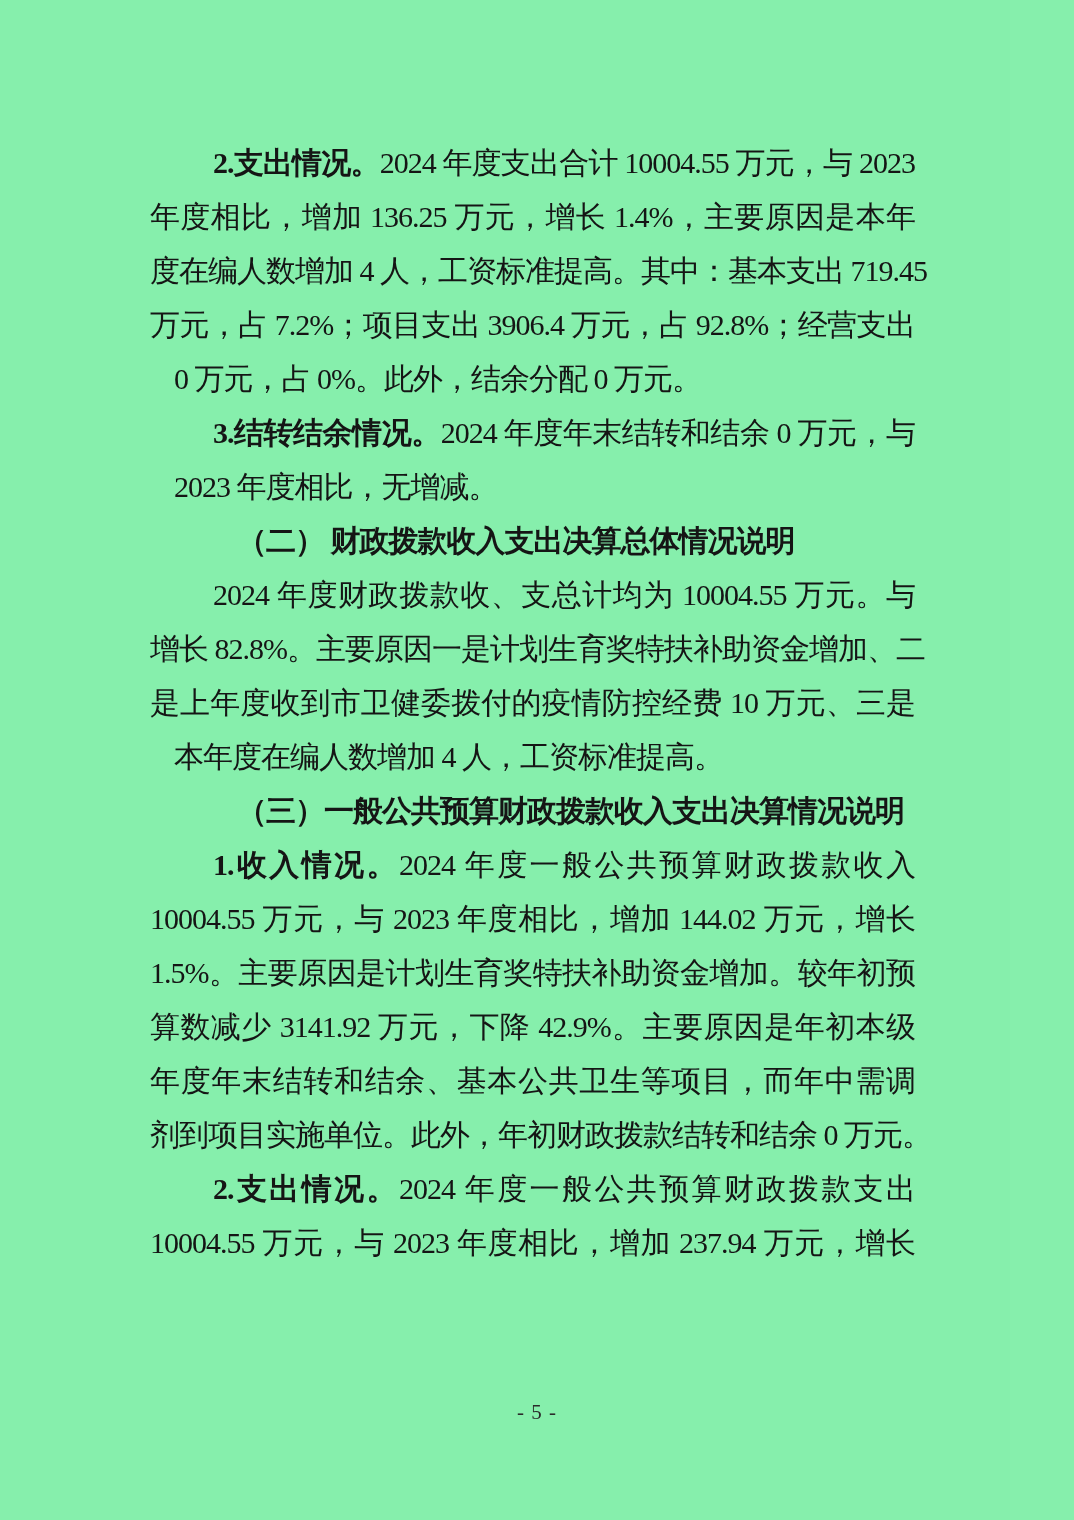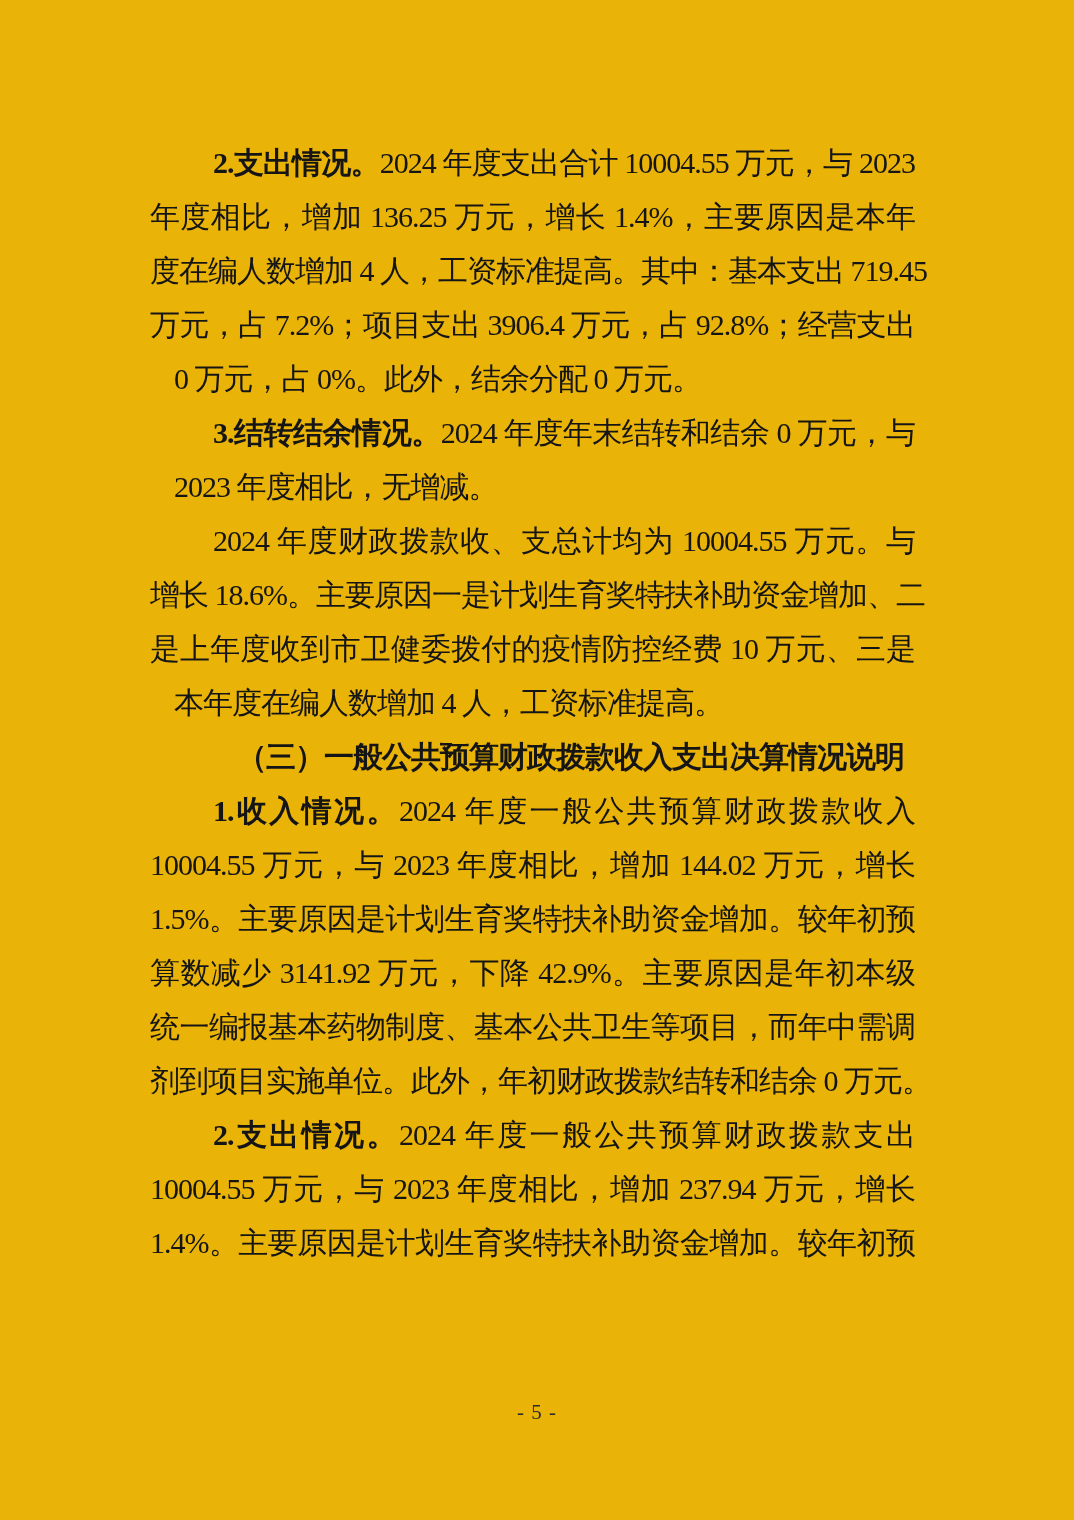--- a/index.html
+++ b/index.html
@@ -4,21 +4,21 @@
 <style>
   html, body {
     margin: 0;
     padding: 0;
     background: #ffffff;
   }
   .page {
     position: relative;
     width: 1074px;
     height: 1520px;
-    background: #eab308;
+    background: #86efac;
     overflow: hidden;
     font-family: "Liberation Serif", "DejaVu Serif", serif;
     color: #151515;
   }
   .content {
     position: absolute;
     left: 150px;
     top: 136px;
     width: 765px;
   }
@@ -65,36 +65,38 @@
         <div class="line"><span>年度相比，增加 136.25 万元，增长 1.4%，主要原因是本年</span></div>
         <div class="line"><span>度在编人数增加 4 人，工资标准提高。其中：基本支出 719.45</span></div>
         <div class="line"><span>万元，占 7.2%；项目支出 3906.4 万元，占 92.8%；经营支出</span></div>
         <div class="line flush"><span>0 万元，占 0%。此外，结余分配 0 万元。</span></div>
       </div>
       <div>
         <div class="line indent"><b>3.结转结余情况。</b><span>2024 年度年末结转和结余 0 万元，与</span></div>
         <div class="line flush"><span>2023 年度相比，无增减。</span></div>
       </div>
       <div>
+        <div class="line indent flush heading"><b>（二） 财政拨款收入支出决算总体情况说明</b></div>
+      </div>
+      <div>
         <div class="line indent"><span>2024 年度财政拨款收、支总计均为 10004.55 万元。与</span></div>
-        <div class="line"><span>增长 18.6%。主要原因一是计划生育奖特扶补助资金增加、二</span></div>
+        <div class="line"><span>增长 82.8%。主要原因一是计划生育奖特扶补助资金增加、二</span></div>
         <div class="line"><span>是上年度收到市卫健委拨付的疫情防控经费 10 万元、三是</span></div>
         <div class="line flush"><span>本年度在编人数增加 4 人，工资标准提高。</span></div>
       </div>
       <div>
         <div class="line indent flush heading"><b>（三）一般公共预算财政拨款收入支出决算情况说明</b></div>
       </div>
       <div>
         <div class="line indent"><b>1.收入情况。</b><span>2024 年度一般公共预算财政拨款收入</span></div>
         <div class="line"><span>10004.55 万元，与 2023 年度相比，增加 144.02 万元，增长</span></div>
         <div class="line"><span>1.5%。主要原因是计划生育奖特扶补助资金增加。较年初预</span></div>
         <div class="line"><span>算数减少 3141.92 万元，下降 42.9%。主要原因是年初本级</span></div>
-        <div class="line"><span>统一编报基本药物制度、基本公共卫生等项目，而年中需调</span></div>
+        <div class="line"><span>年度年末结转和结余、基本公共卫生等项目，而年中需调</span></div>
         <div class="line"><span>剂到项目实施单位。此外，年初财政拨款结转和结余 0 万元。</span></div>
       </div>
       <div>
         <div class="line indent"><b>2.支出情况。</b><span>2024 年度一般公共预算财政拨款支出</span></div>
         <div class="line"><span>10004.55 万元，与 2023 年度相比，增加 237.94 万元，增长</span></div>
-        <div class="line"><span>1.4%。主要原因是计划生育奖特扶补助资金增加。较年初预</span></div>
       </div>
     </div>
   <div class="footer">- 5 -</div>
 </div>
 
 </body></html>

